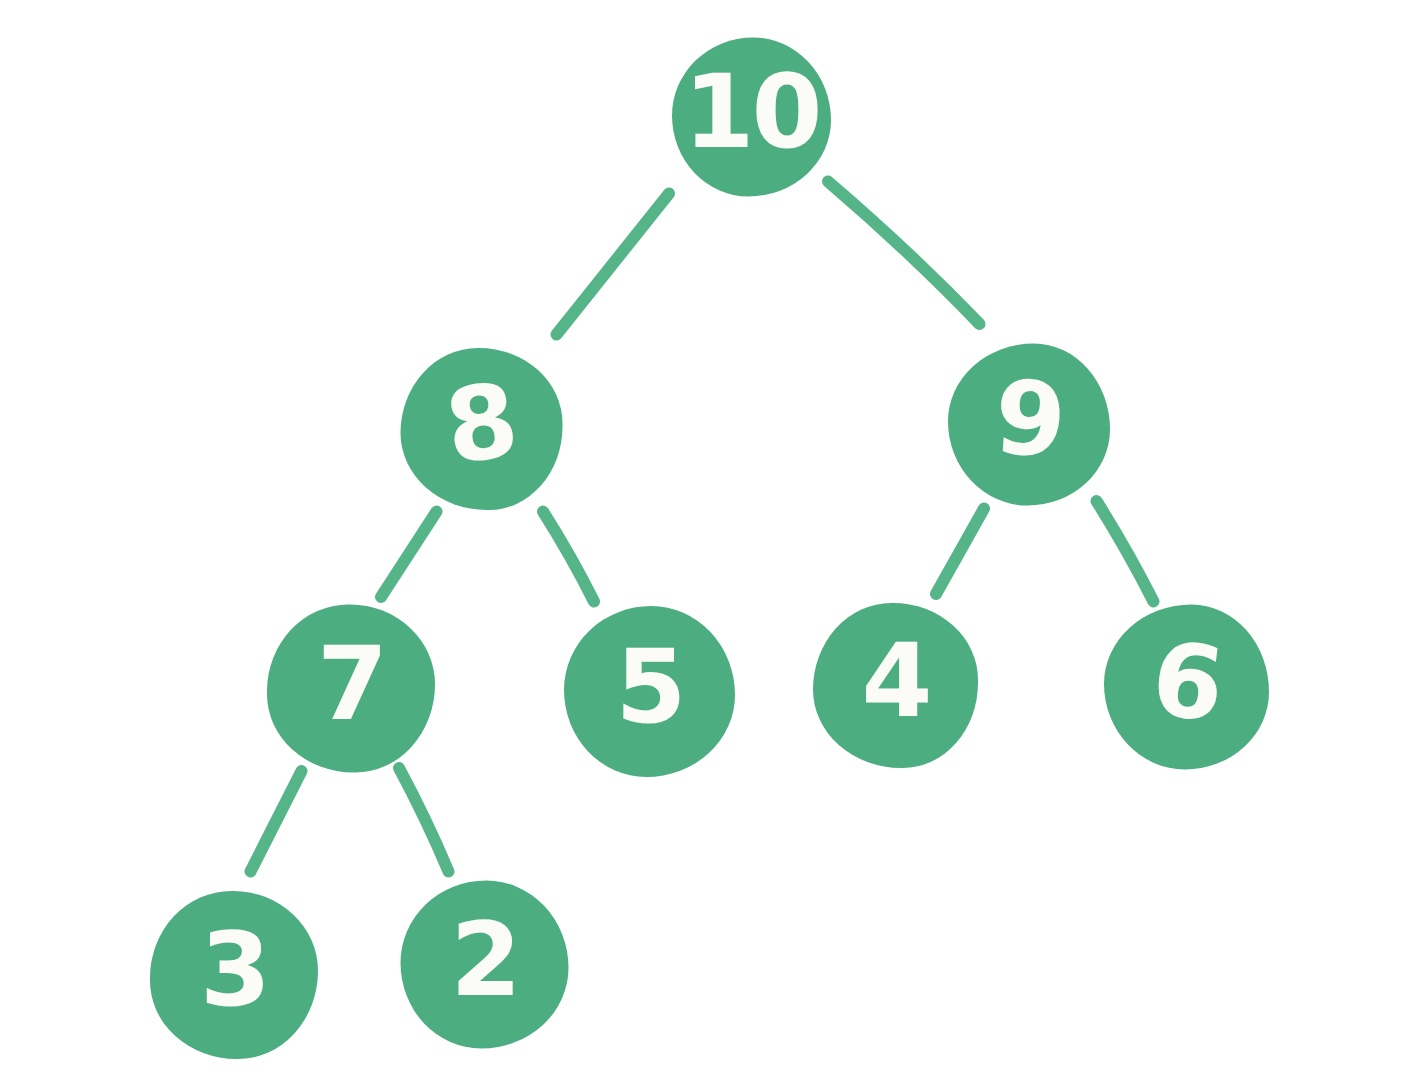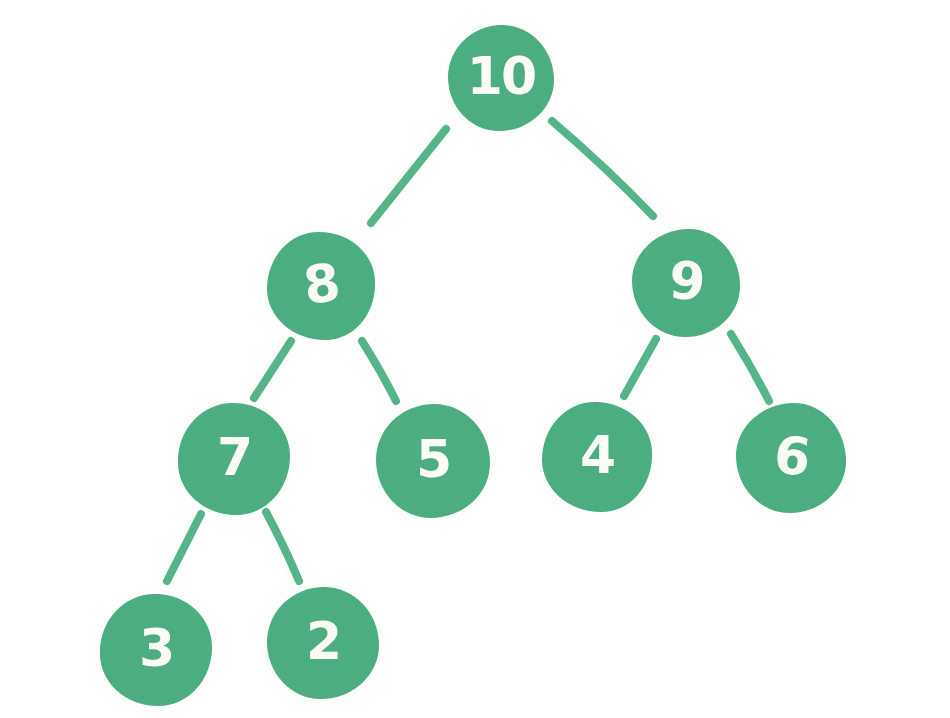--- a/index.html
+++ b/index.html
@@ -31,21 +31,21 @@
   }
   .node {
     position: absolute;
     background: var(--fill, #4bad80);
     color: var(--text, #fbfbf7);
     display: flex;
     align-items: center;
     justify-content: center;
     box-sizing: border-box;
     line-height: 1;
-    font-size: 52px;
+    font-size: 68px;
     font-weight: bold;
     letter-spacing: -2px;
     user-select: none;
   }
   
   .shape0 { border-radius: 51% 49% 52% 48% / 49% 52% 48% 51%; }
   .shape1 { border-radius: 48% 52% 46% 54% / 53% 47% 52% 48%; }
   .shape2 { border-radius: 53% 47% 51% 49% / 48% 53% 47% 52%; }
   .shape3 { border-radius: 49% 51% 48% 52% / 52% 48% 53% 47%; }
   .node .val {

